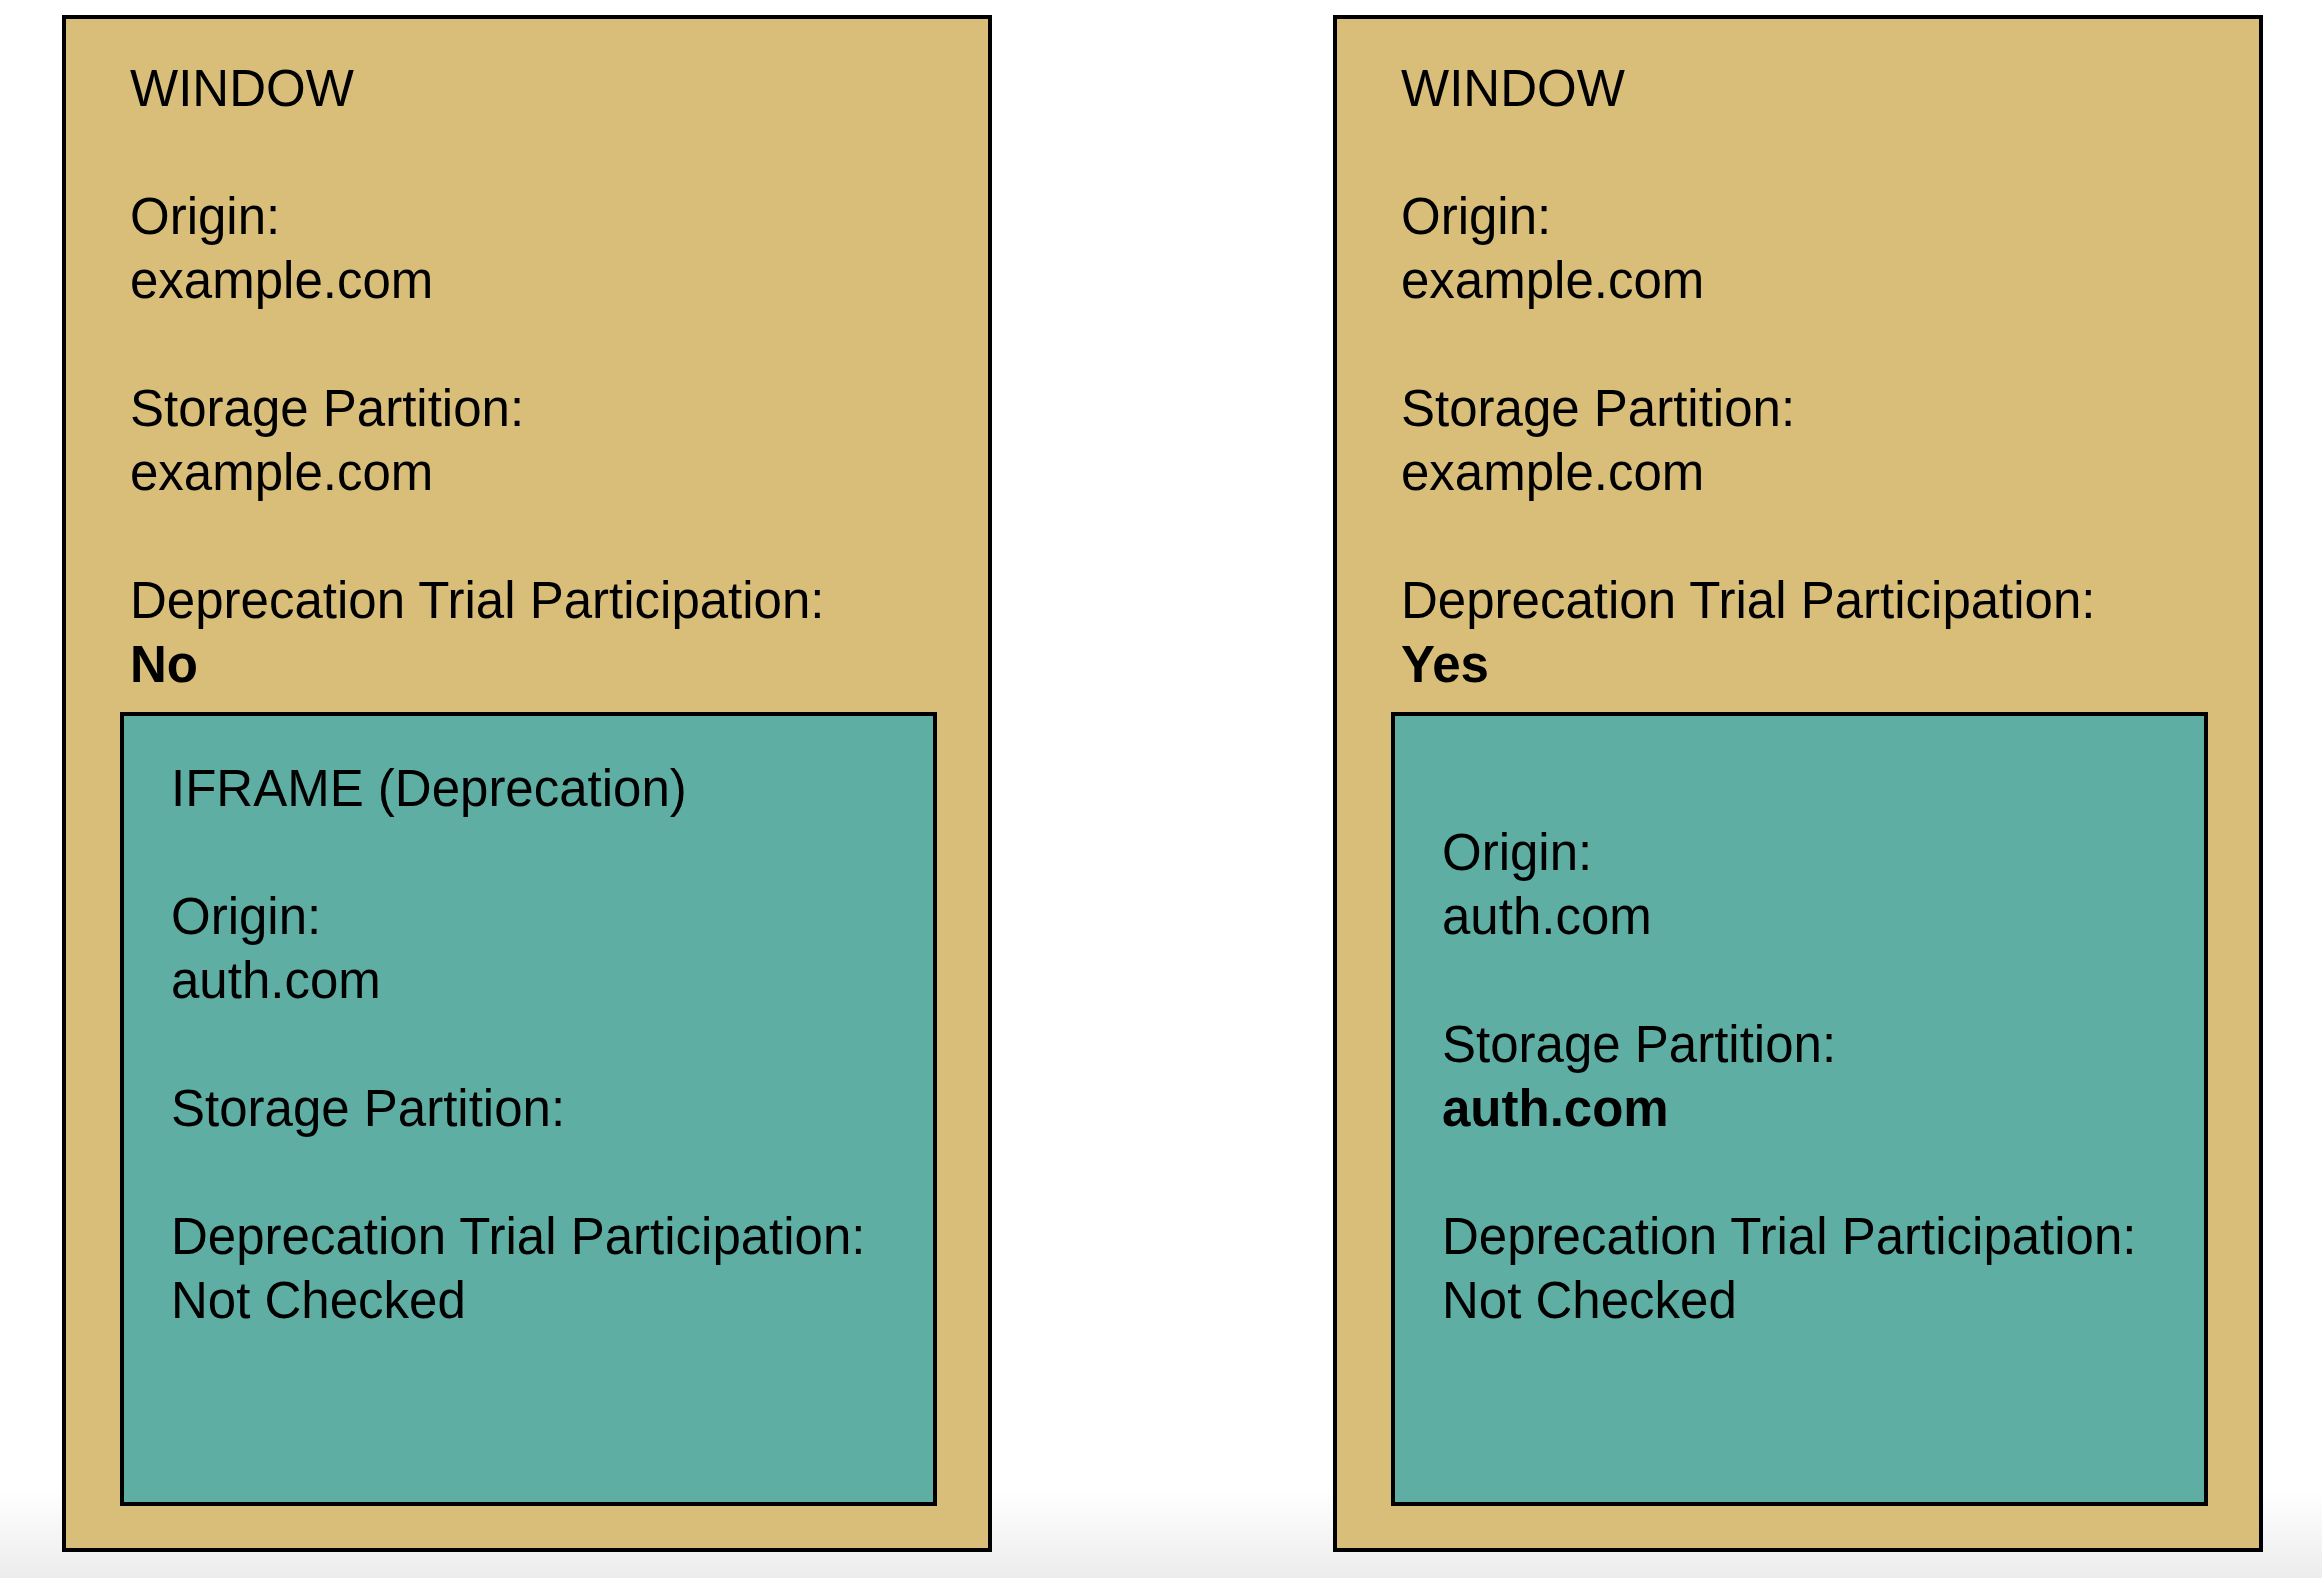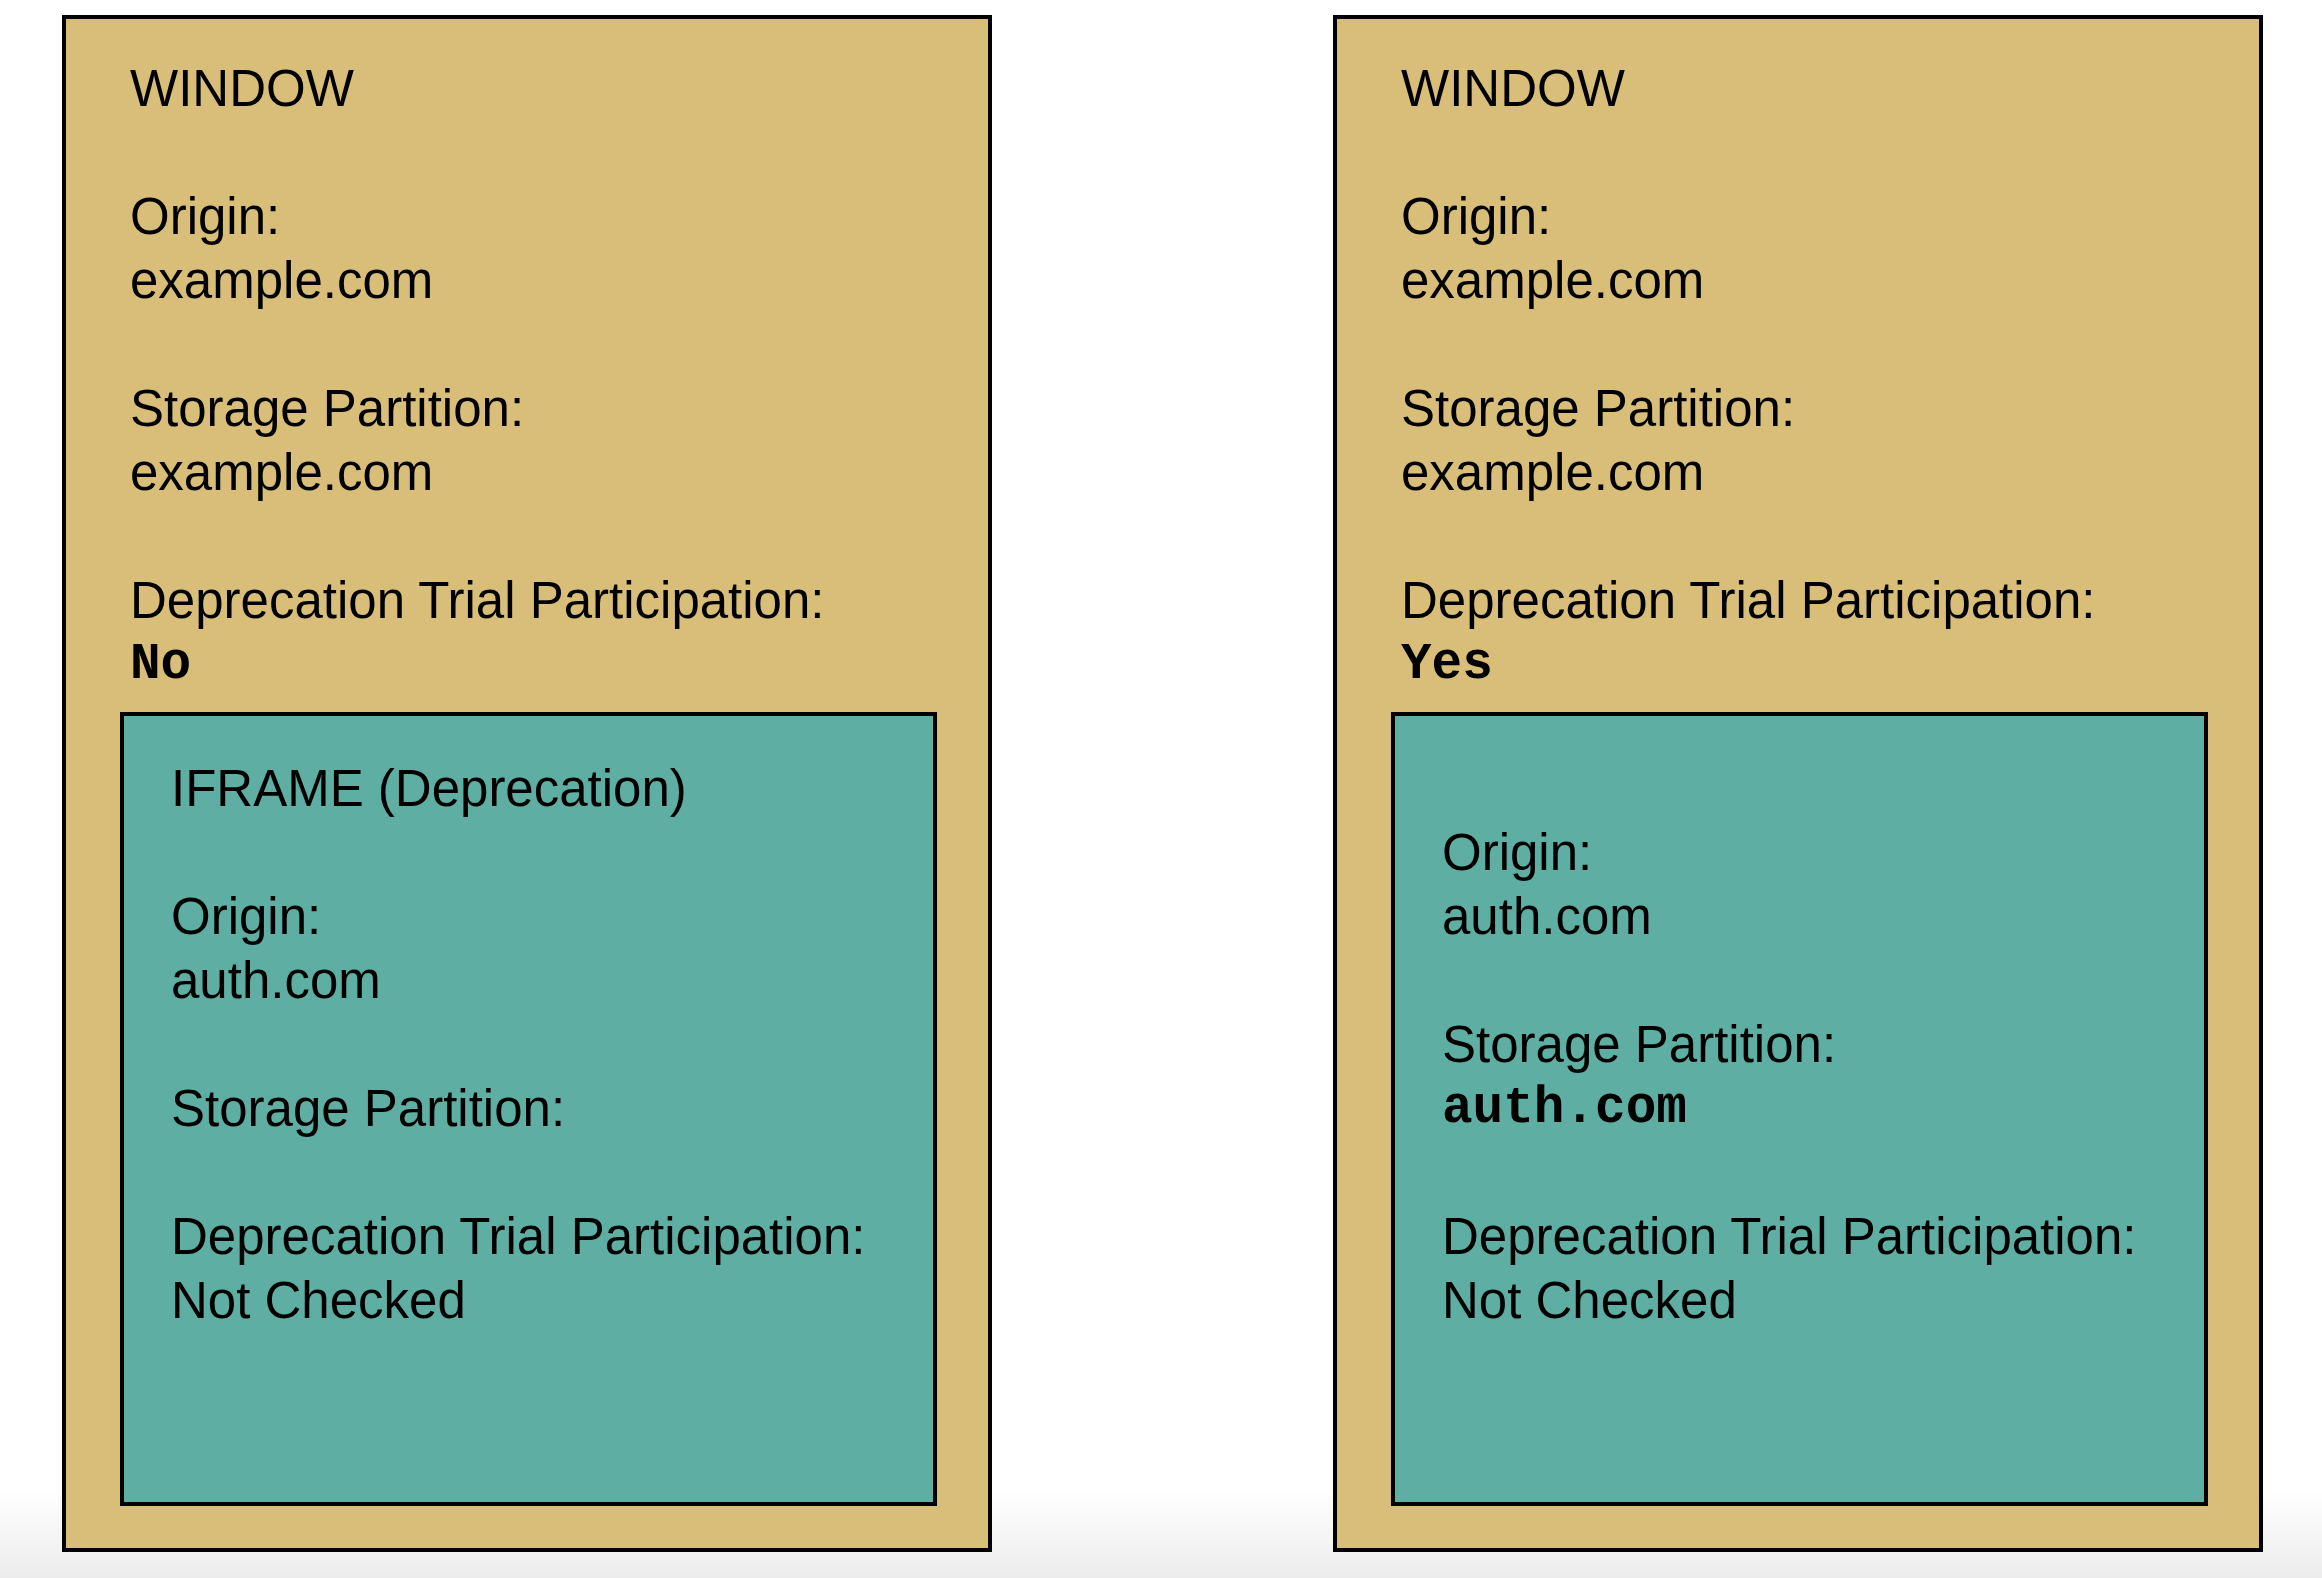--- a/index.html
+++ b/index.html
@@ -26,21 +26,21 @@
     background:var(--window-bg);
     border:4px solid var(--border);
     box-sizing:border-box;
   }
   .window.left{left:62px;}
   .window.right{left:1333px;}
   .wtext{position:absolute;top:38px;left:39px;right:8px;margin-left:25px;}
   .line{
     height:64px;line-height:64px;font-size:51px;white-space:nowrap;
   }
-  .b{font-weight:bold;font-family:Liberation Mono, monospace;}
+  .b{font-weight:bold;}
   .iframe-box{
     position:absolute;left:54px;top:693px;width:817px;height:794px;
     background:var(--iframe-bg);
     border:4px solid var(--border);
     box-sizing:border-box;
   }
   .itext{position:absolute;top:41px;left:47px;right:8px;}
 </style>
 </head>
 <body>

